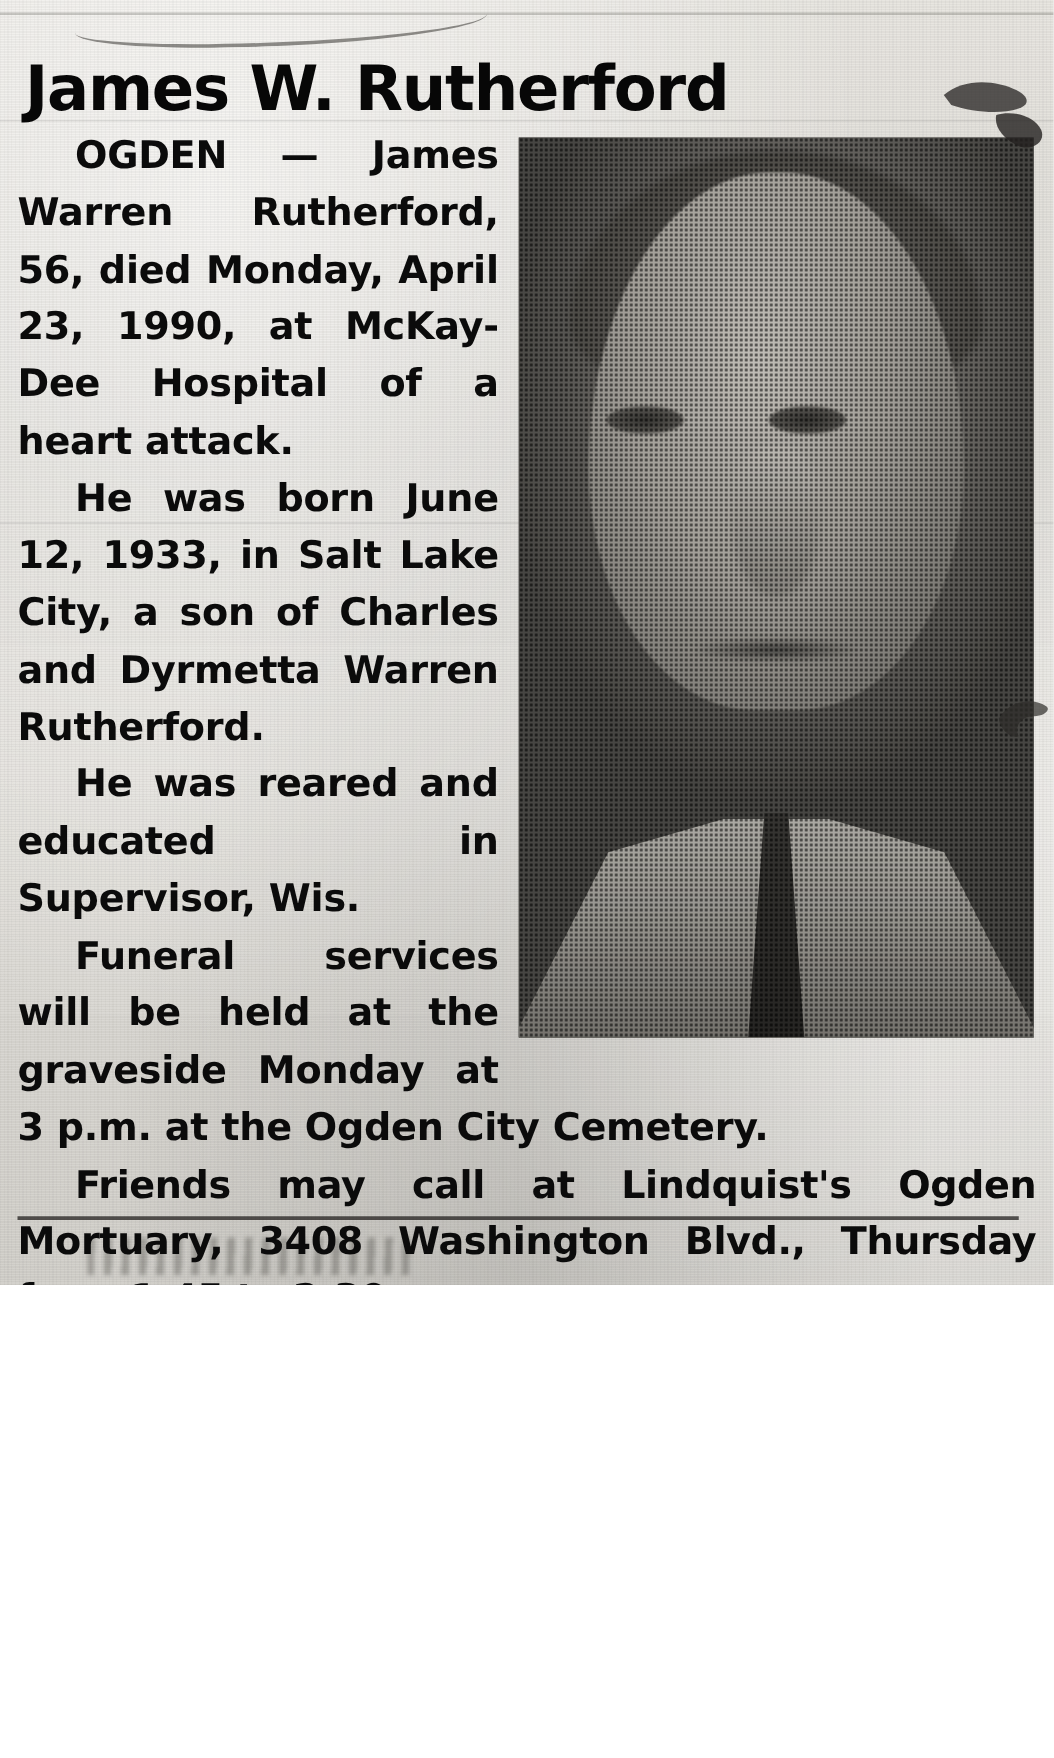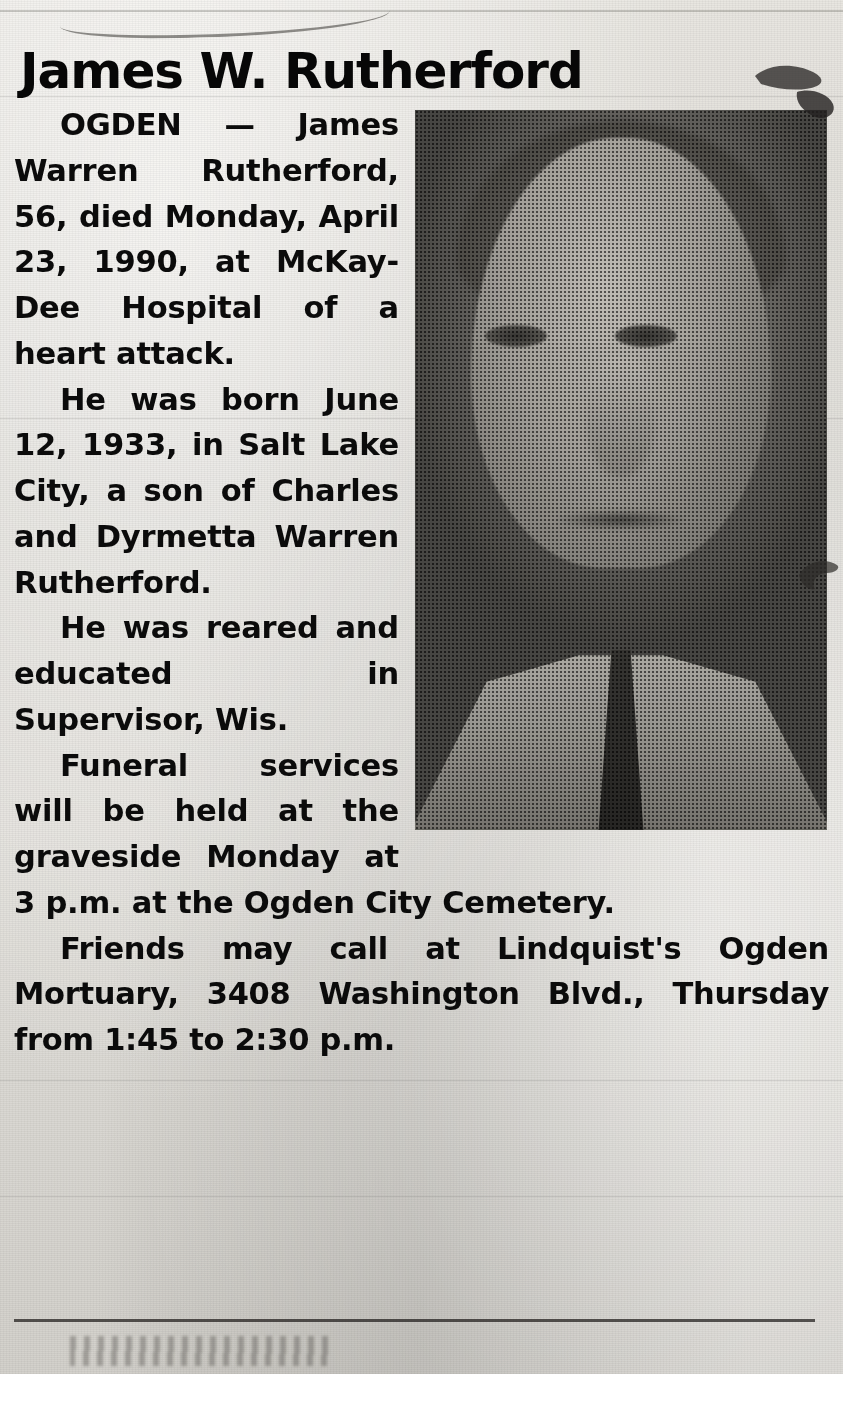--- a/index.html
+++ b/index.html
@@ -6,21 +6,21 @@
     margin: 0;
     padding: 0;
     background: #ffffff;
   }
   body {
     font-family: "Liberation Sans", sans-serif;
   }
   #clipping {
     position: relative;
     width: 843px;
-    height: 1374px;
+    height: 1028px;
     background: #d9d7d2;
     overflow: hidden;
     filter: contrast(1.05);
   }
   
   #paper-texture {
     position: absolute;
     inset: 0;
     background:
       radial-gradient(ellipse at 20% 15%, rgba(255,255,255,0.55) 0%, rgba(255,255,255,0) 55%),

